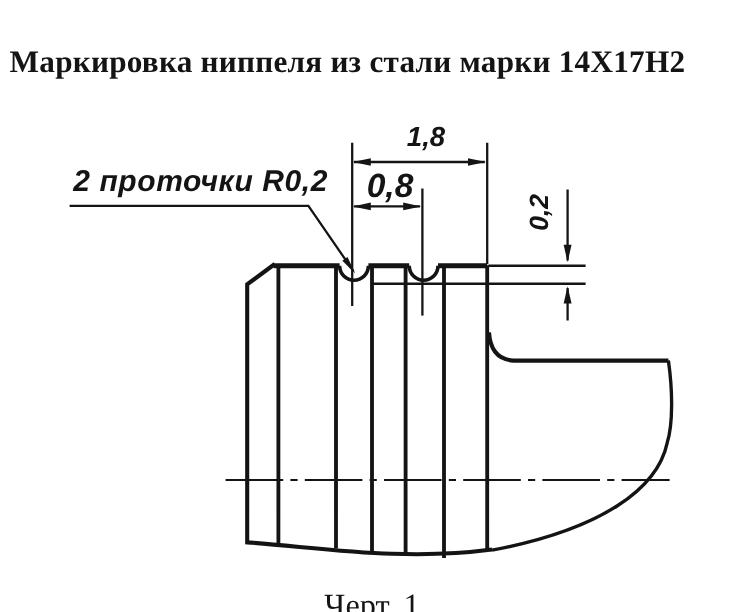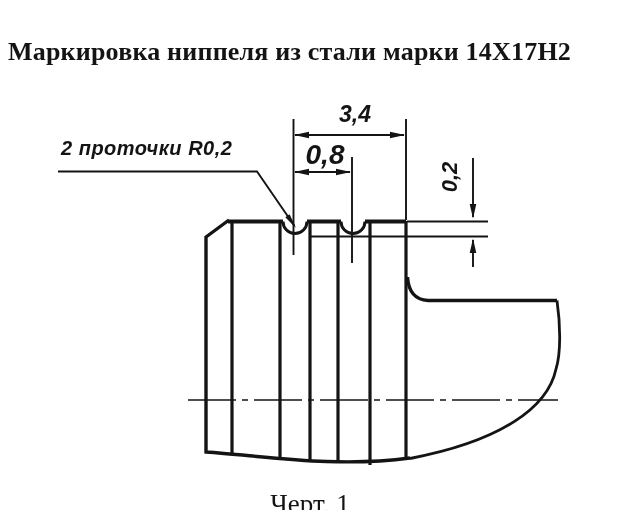--- a/index.html
+++ b/index.html
@@ -18,21 +18,21 @@
     font-weight:700;font-size:26px;line-height:28px;
     letter-spacing:0.2px;white-space:nowrap;
   }
   .draw-svg{position:absolute;left:0;top:0;width:618px;height:510px;color:var(--ink,#141414);}
   .lbl{
     position:absolute;
     font-family:"Liberation Sans",sans-serif;
     font-style:italic;font-weight:700;
     white-space:nowrap;
   }
-  .leader-note{left:61px;top:110px;font-size:20px;letter-spacing:0.5px;}
+  .leader-note{left:61px;top:110px;font-size:25px;letter-spacing:0.5px;}
   .dim-18{left:332px;top:74px;width:46px;text-align:center;font-size:23px;}
   .dim-08{left:302px;top:112px;width:46px;text-align:center;font-size:28px;}
   .dim-02{
     left:431px;top:136px;width:38px;height:28px;line-height:28px;
     text-align:center;font-size:22px;
     transform:rotate(-90deg);
   }
   .caption{
     position:absolute;left:238px;top:462px;width:144px;
     text-align:center;
@@ -71,19 +71,19 @@
     <polygon fill="currentColor" points="294,108 309,104.8 309,111.2"></polygon>
     <polygon fill="currentColor" points="405,108 390,104.8 390,111.2"></polygon>
     <polygon fill="currentColor" points="294,145 309,141.8 309,148.2"></polygon>
     <polygon fill="currentColor" points="351,145 336,141.8 336,148.2"></polygon>
     <polygon fill="currentColor" points="473,191.5 469.7,177 476.3,177"></polygon>
     <polygon fill="currentColor" points="473,211.5 469.7,226 476.3,226"></polygon>
     <polygon fill="currentColor" points="296,201 285.3,190.2 289.6,187.2"></polygon>
   </svg>
 
   <div class="lbl leader-note">2 проточки R0,2</div>
-  <div class="lbl dim-18">3,4</div>
+  <div class="lbl dim-18">1,8</div>
   <div class="lbl dim-08">0,8</div>
   <div class="lbl dim-02">0,2</div>
 
   <div class="caption">Черт. 1</div>
 
 </div>
 
 </body></html>

